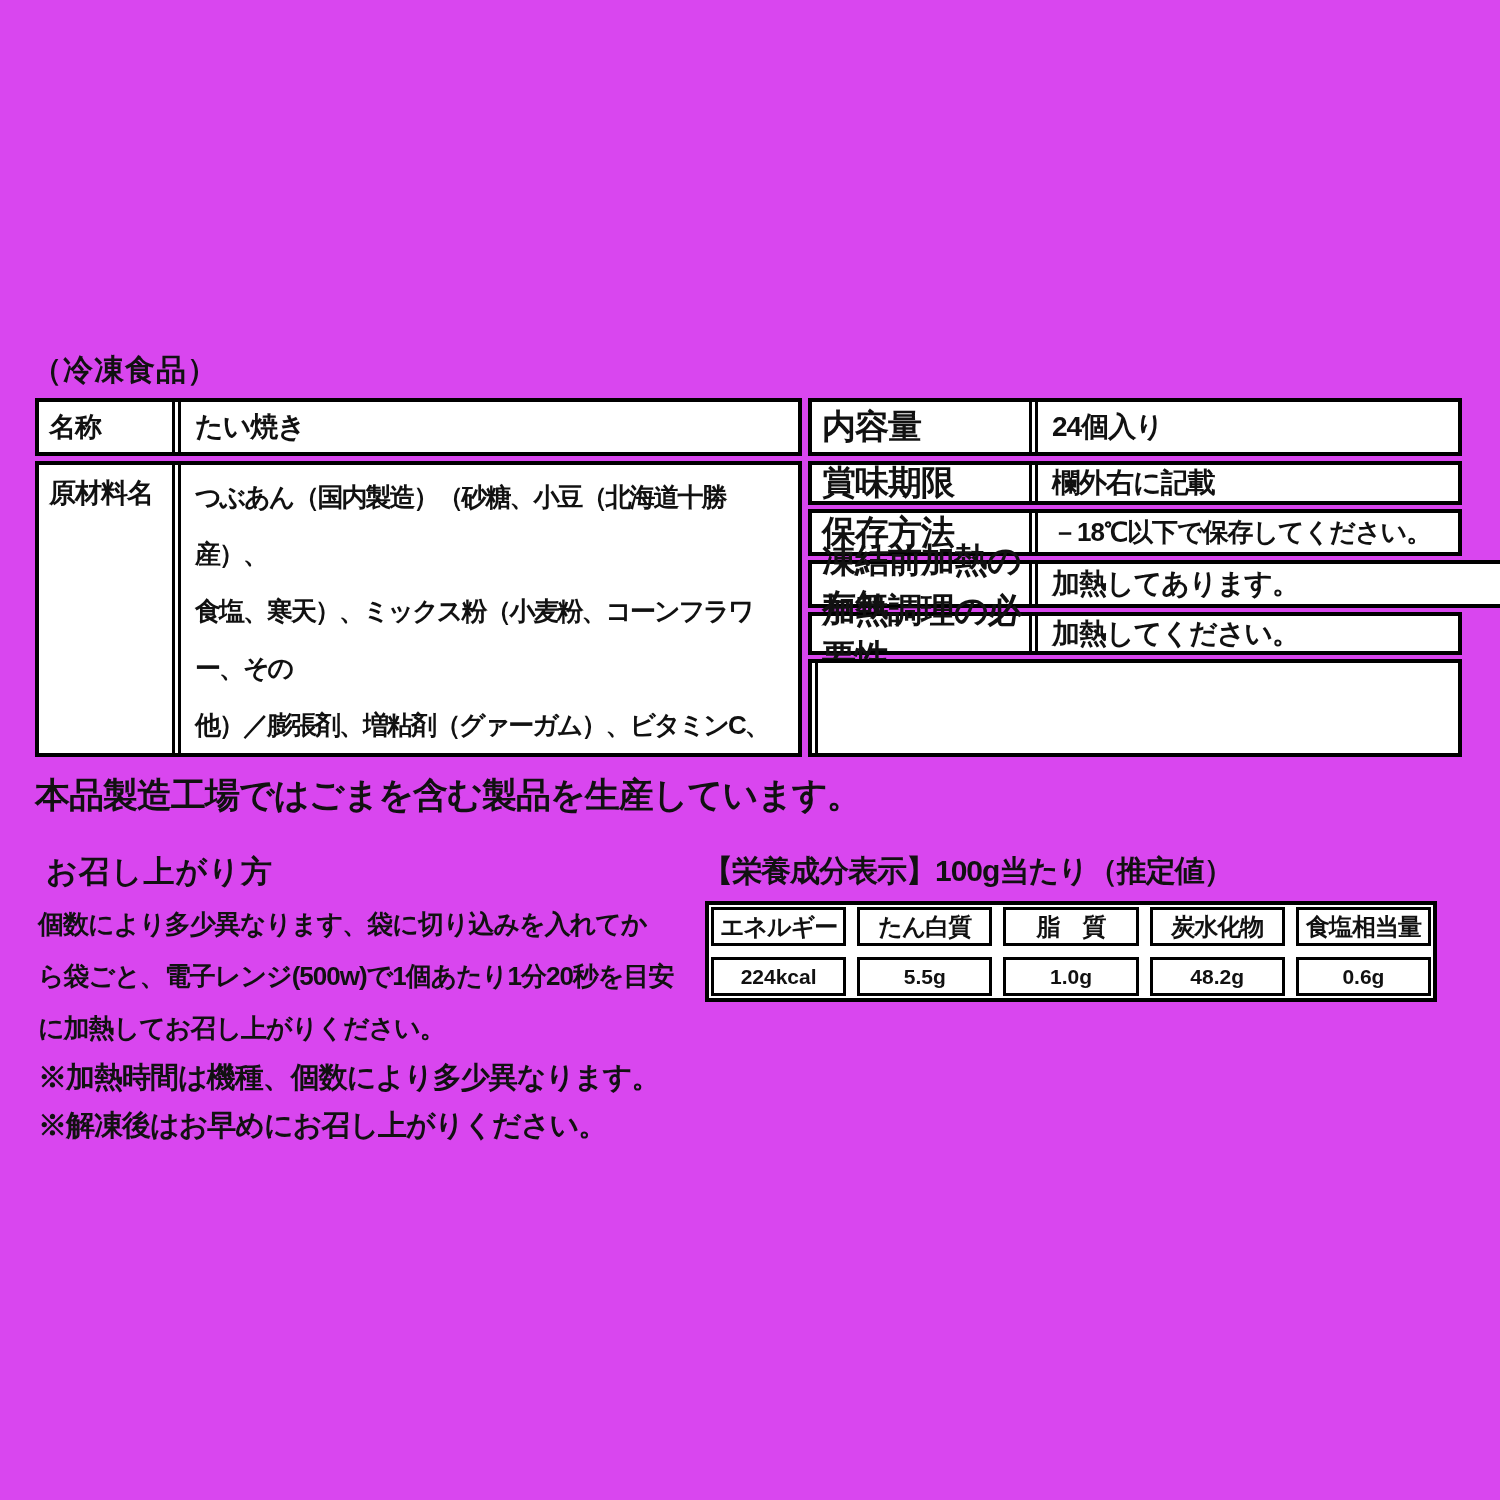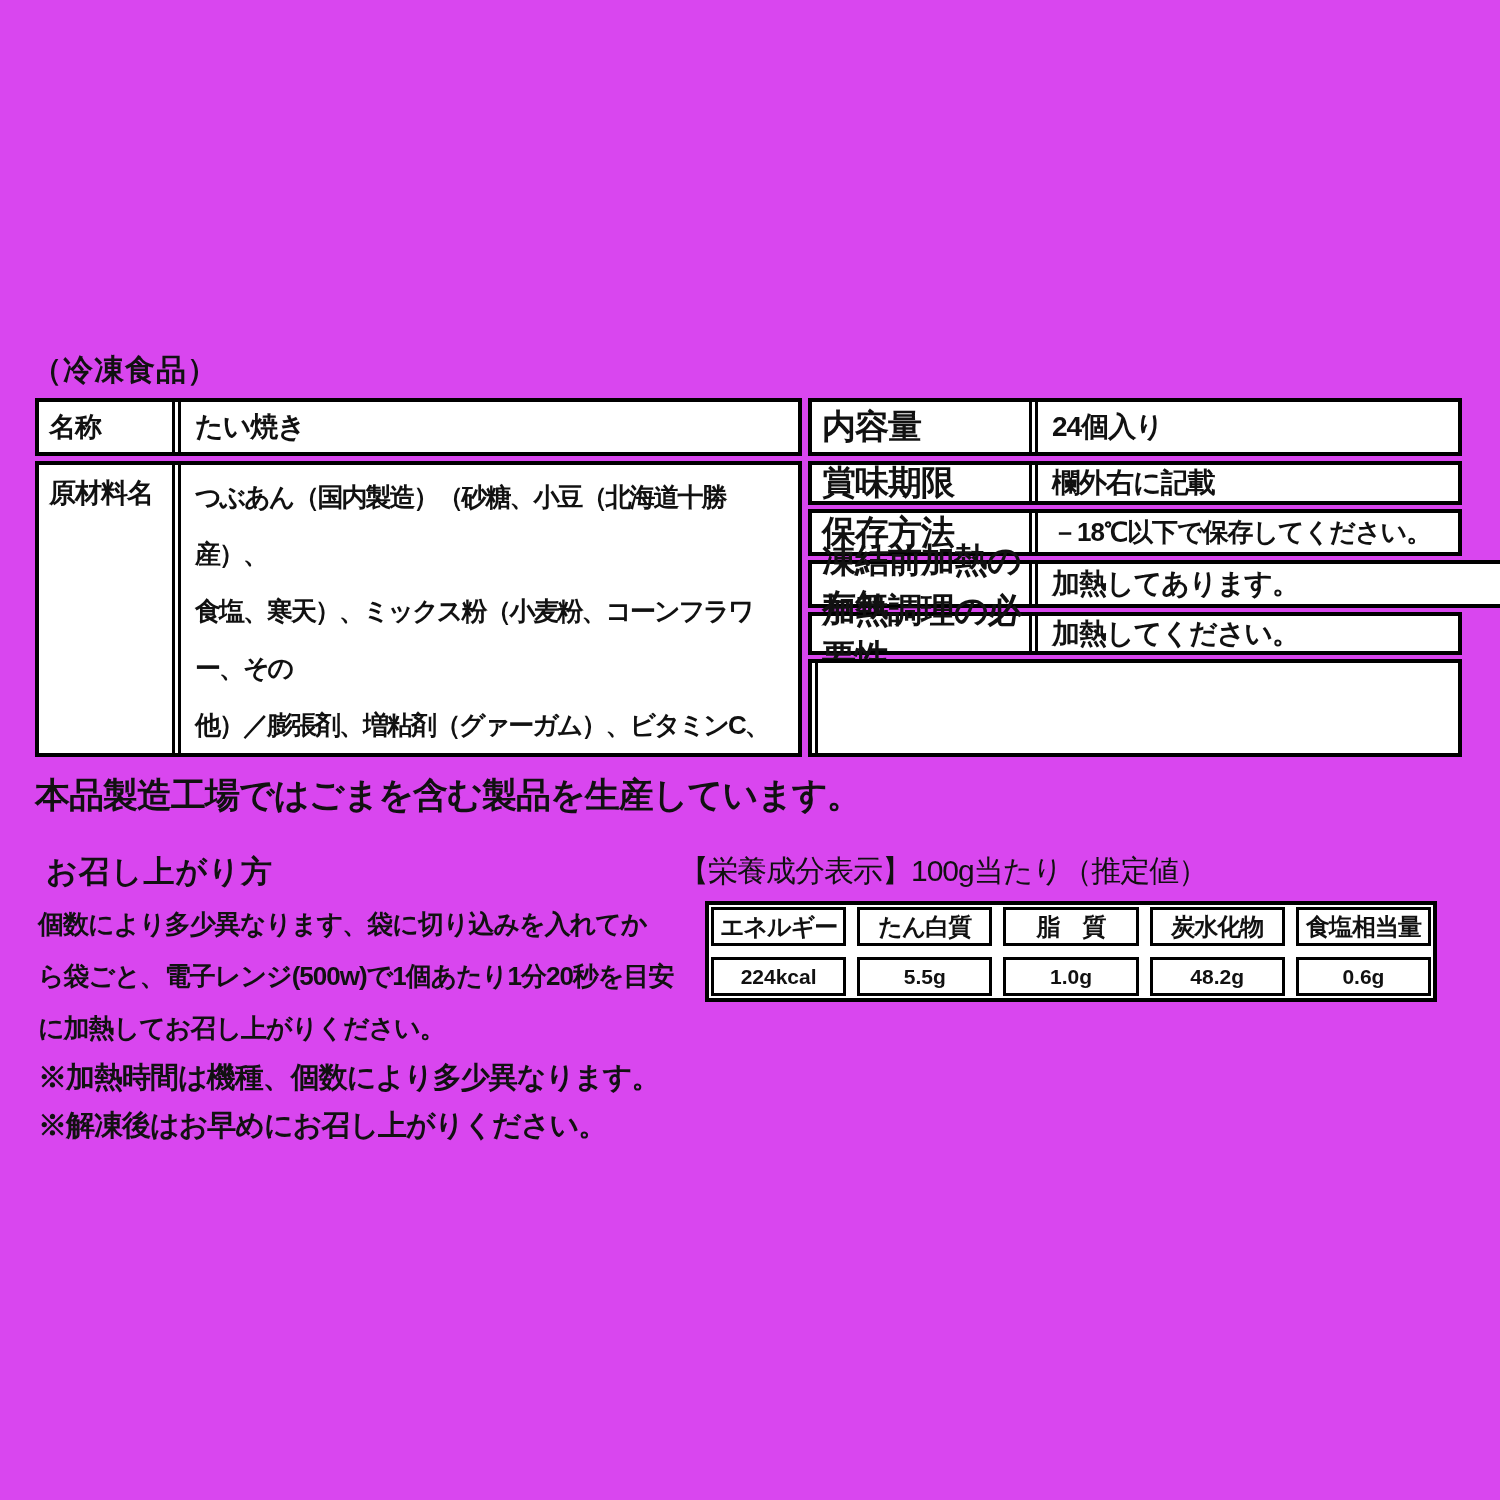--- a/index.html
+++ b/index.html
@@ -56,21 +56,21 @@
     overflow:hidden;
   }
   
   .abs{position:absolute;white-space:pre-line;}
   .frozen-note{left:32px;top:350px;font-size:30px;font-weight:bold;letter-spacing:1px;}
   .allergy-note{left:35px;top:772px;font-size:35px;font-weight:bold;letter-spacing:-1px;}
   .serving-heading{left:46px;top:851px;font-size:31px;font-weight:bold;letter-spacing:1px;}
   .serving-body{left:38px;top:898px;font-size:26px;font-weight:bold;line-height:52px;letter-spacing:-1px;}
   .note-line1{left:38px;top:1058px;font-size:29px;font-weight:bold;letter-spacing:-1px;}
   .note-line2{left:38px;top:1106px;font-size:29px;font-weight:bold;letter-spacing:-1px;}
-  .nutrition-title{left:679px;top:851px;font-size:30px;font-weight:normal;letter-spacing:-1px;}
+  .nutrition-title{left:703px;top:851px;font-size:30px;font-weight:bold;letter-spacing:-1px;}
   
   .ntable{
     position:absolute;
     left:705px;top:901px;
     width:732px;height:101px;
     border:4px solid #000;
     box-sizing:border-box;
     padding:2px;
     display:grid;
     grid-template-columns:repeat(5,1fr);

